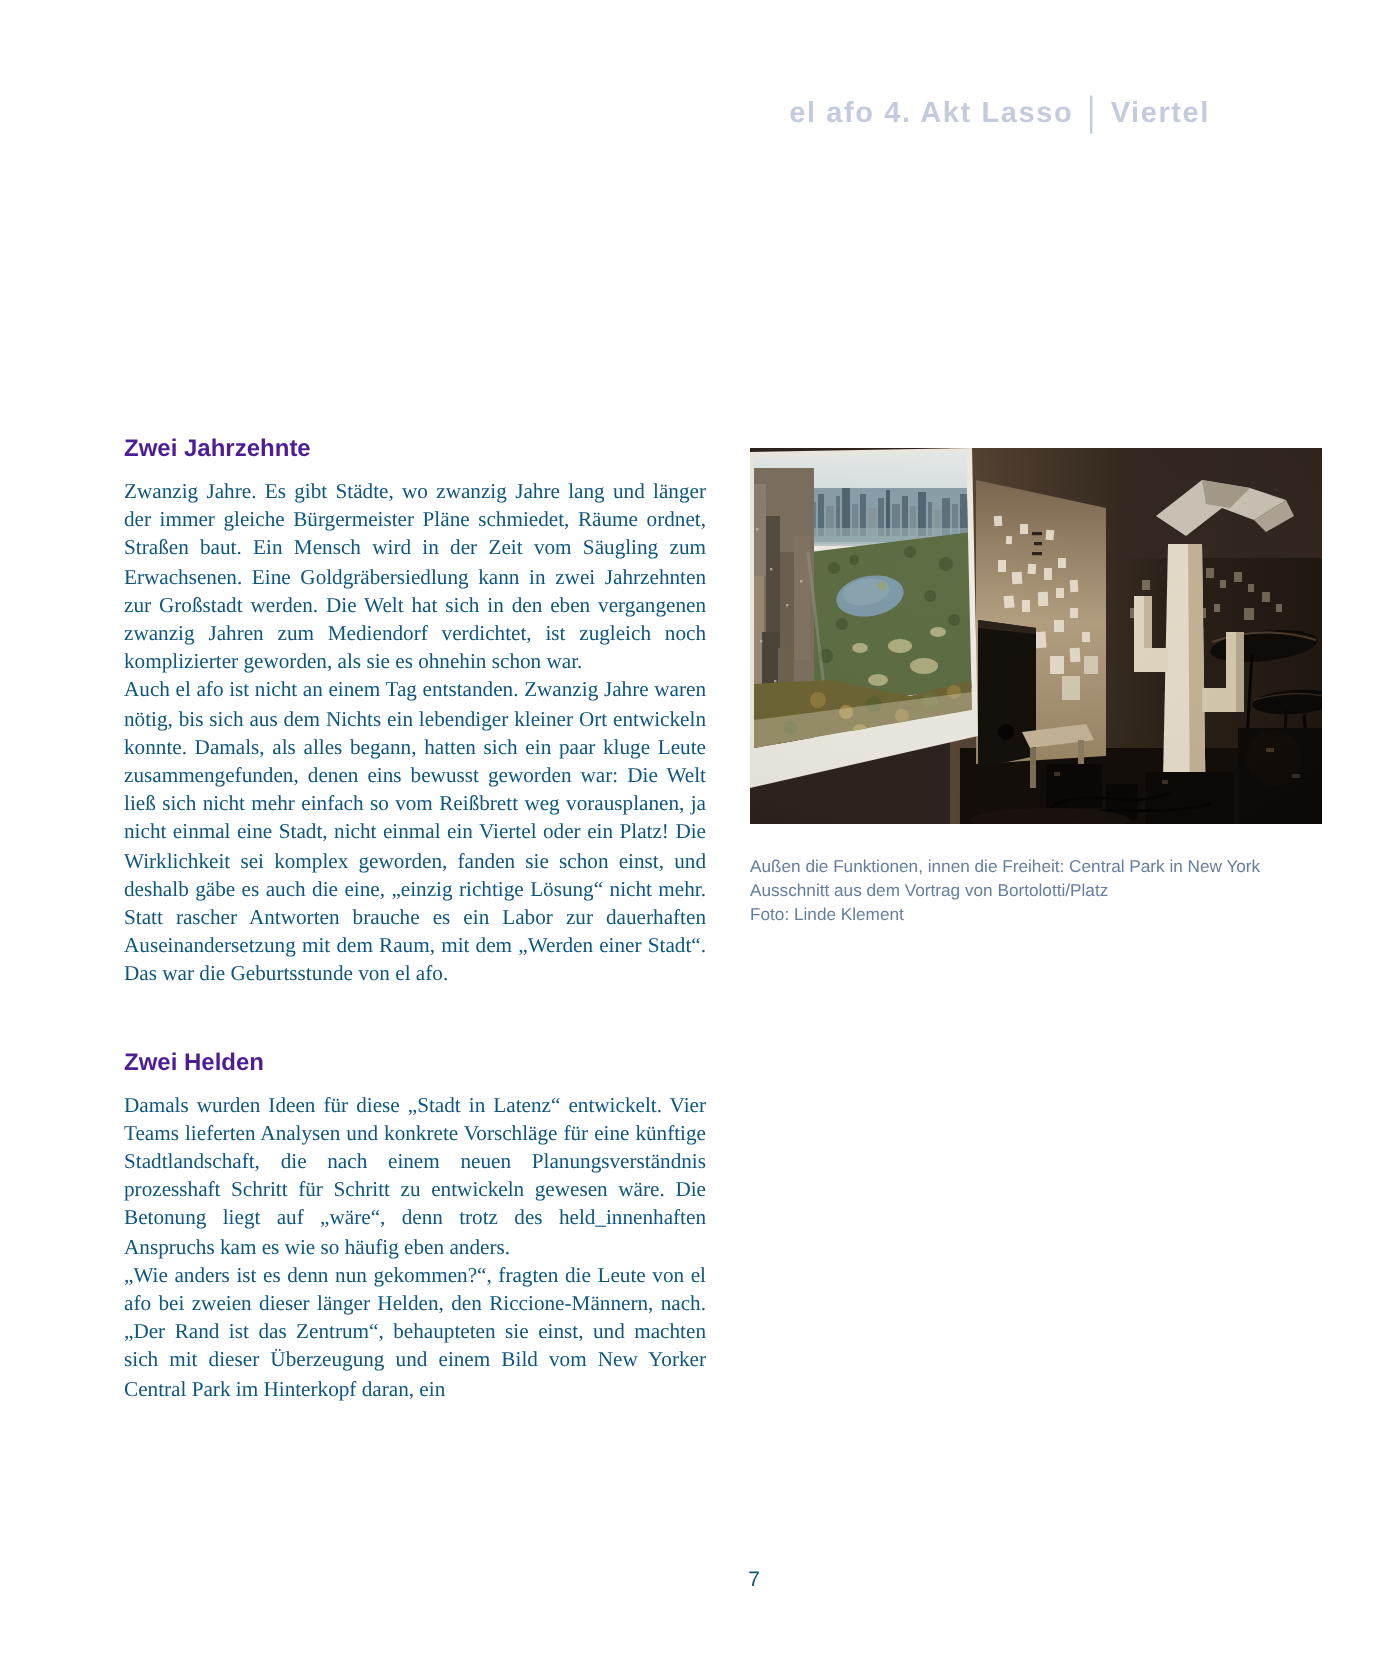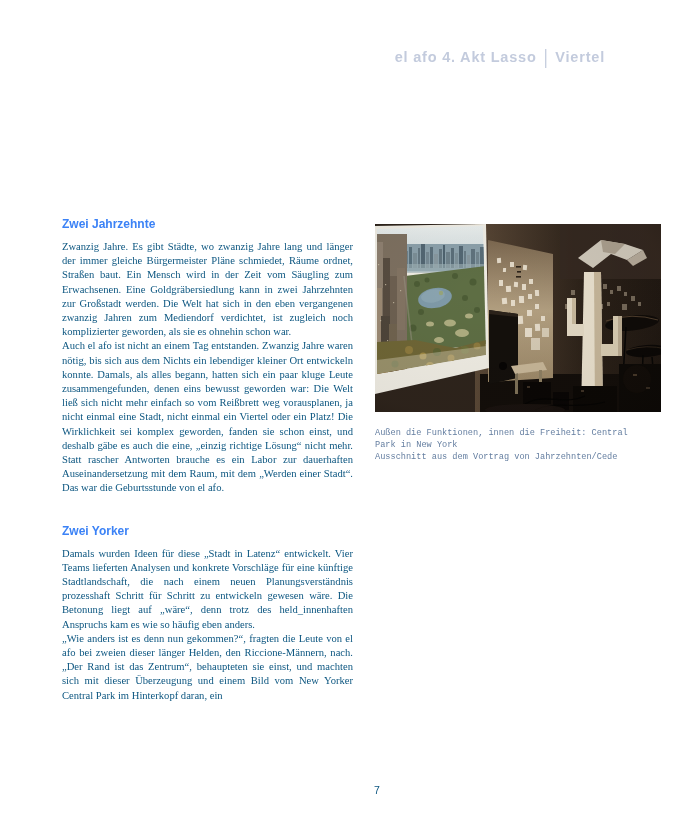--- a/index.html
+++ b/index.html
@@ -5,26 +5,26 @@
   html,body{margin:0;padding:0;background:#ffffff;}
   body{width:700px;height:839px;font-family:"Liberation Sans",sans-serif;}
   .sheet{position:relative;width:700px;height:839px;background:#ffffff;overflow:hidden;}
 
   .running-header{position:absolute;top:48px;right:95px;display:flex;align-items:flex-end;
     font-weight:bold;font-size:14.5px;letter-spacing:.8px;color:#c3cbdd;white-space:nowrap;}
   .running-header .divider{display:inline-block;margin:0 7px;font-weight:normal;
     transform:scaleY(1.35);font-size:15px;}
 
   .article{position:absolute;left:62px;top:217px;width:291px;color:#0c5680;}
-  .article h2{font-size:12px;line-height:14px;margin:0 0 9px 0;font-weight:bold;color:#3b82f6;}
+  .article h2{font-size:12px;line-height:14px;margin:0 0 9px 0;font-weight:bold;color:#4c1d95;}
   .article p{margin:0;font-size:10.6px;line-height:14.2px;text-align:justify;
     text-justify:inter-word;color:#0c5680;font-family:Liberation Serif, serif;}
   .section-2{margin-top:28px;}
 
-  .figure{position:absolute;left:375px;top:224px;width:258px;margin:0;font-family:Liberation Mono, monospace;}
+  .figure{position:absolute;left:375px;top:224px;width:258px;margin:0;}
   .photo{width:286px;height:188px;line-height:0;}
   .figure figcaption{margin-top:16px;font-size:8.6px;line-height:11.8px;color:#647ea0;}
 
   .page-number{position:absolute;left:366px;top:784px;width:22px;text-align:center;
     font-size:10.5px;color:#0c5680;}
 </style>
 </head>
 <body>
 
 <div class="sheet">
@@ -35,21 +35,21 @@
     <span>Viertel</span>
   </header>
 
   <article class="article">
     <section class="section-1">
       <h2>Zwei Jahrzehnte</h2>
       <p>Zwanzig Jahre. Es gibt Städte, wo zwanzig Jahre lang und länger der immer gleiche Bürgermeister Pläne schmiedet, Räume ordnet, Straßen baut. Ein Mensch wird in der Zeit vom Säugling zum Erwachsenen. Eine Goldgräbersiedlung kann in zwei Jahrzehnten zur Großstadt werden. Die Welt hat sich in den eben vergangenen zwanzig Jahren zum Mediendorf verdichtet, ist zugleich noch komplizierter geworden, als sie es ohnehin schon war.</p>
       <p>Auch el afo ist nicht an einem Tag entstanden. Zwanzig Jahre waren nötig, bis sich aus dem Nichts ein lebendiger kleiner Ort entwickeln konnte. Damals, als alles begann, hatten sich ein paar kluge Leute zusammengefunden, denen eins bewusst geworden war: Die Welt ließ sich nicht mehr einfach so vom Reißbrett weg vorausplanen, ja nicht einmal eine Stadt, nicht einmal ein Viertel oder ein Platz! Die Wirklichkeit sei komplex geworden, fanden sie schon einst, und deshalb gäbe es auch die eine, „einzig richtige Lösung“ nicht mehr. Statt rascher Antworten brauche es ein Labor zur dauerhaften Auseinandersetzung mit dem Raum, mit dem „Werden einer Stadt“. Das war die Geburtsstunde von el afo.</p>
     </section>
     <section class="section-2">
-      <h2>Zwei Yorker</h2>
+      <h2>Zwei Helden</h2>
       <p>Damals wurden Ideen für diese „Stadt in Latenz“ entwickelt. Vier Teams lieferten Analysen und konkrete Vorschläge für eine künftige Stadtlandschaft, die nach einem neuen Planungsverständnis prozesshaft Schritt für Schritt zu entwickeln gewesen wäre. Die Betonung liegt auf „wäre“, denn trotz des held_innenhaften Anspruchs kam es wie so häufig eben anders.</p>
       <p>„Wie anders ist es denn nun gekommen?“, fragten die Leute von el afo bei zweien dieser länger Helden, den Riccione-Männern, nach. „Der Rand ist das Zentrum“, behaupteten sie einst, und machten sich mit dieser Überzeugung und einem Bild vom New Yorker Central Park im Hinterkopf daran, ein</p>
     </section>
   </article>
 
   <figure class="figure">
     <div class="photo">
       
       <svg viewBox="0 0 286 188" width="286" height="188">
         <defs>
@@ -263,19 +263,20 @@
               <circle cx="20" cy="140" r="3.5" fill="#5c6233"></circle>
           </g>
           <polygon points="2,136 111,122 111,131 2,150" fill="#e8e3cf" opacity="0.35"></polygon>
         </g>
 
         <rect width="286" height="188" fill="url(#vign)"></rect>
       </svg>
     </div>
     <figcaption>
       <div>Außen die Funktionen, innen die Freiheit: Central Park in New York</div>
-      <div>Ausschnitt aus dem Vortrag von Jahrzehnten/Cede</div>
+      <div>Ausschnitt aus dem Vortrag von Bortolotti/Platz</div>
+      <div>Foto: Linde Klement</div>
     </figcaption>
   </figure>
 
   <footer class="page-number">7</footer>
 
 </div>
 
 </body></html>

